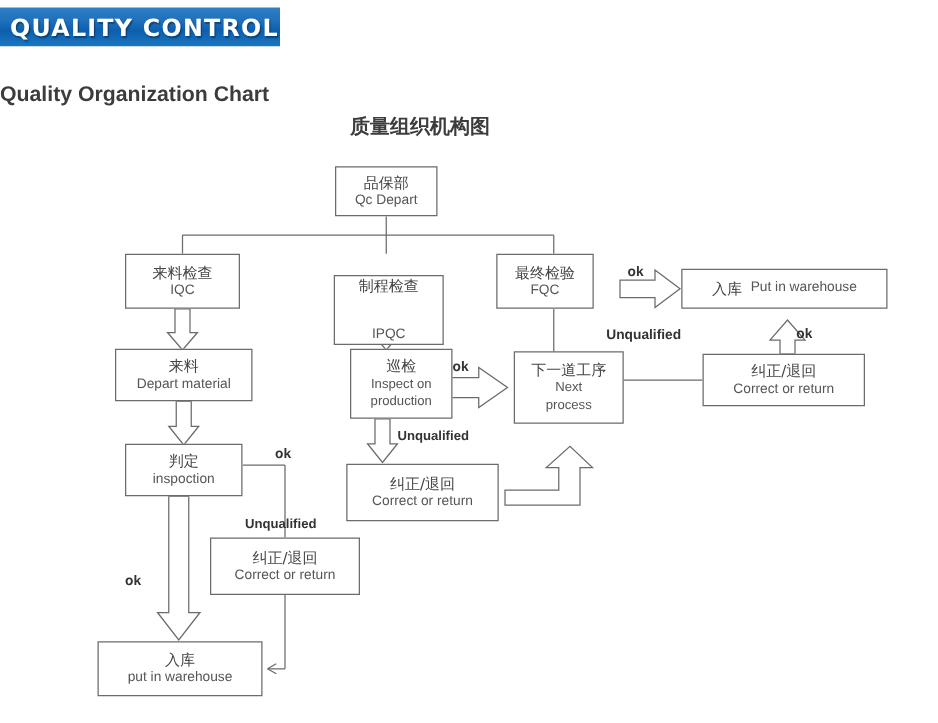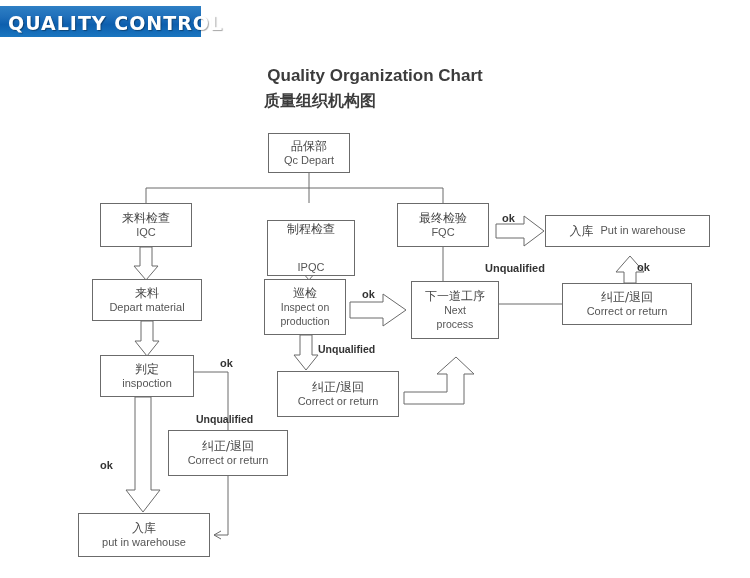--- a/index.html
+++ b/index.html
@@ -17,48 +17,48 @@
   }
 
   
   #banner {
     position: absolute;
     left: 0;
     top: 6px;
     width: 201px;
     height: 31px;
     background: linear-gradient(to bottom, #2e7fc4 0%, #1f6fba 35%, #0d5fae 60%, #1a76c0 100%);
+    padding-left: 23px;
   }
   #banner-text {
     position: absolute;
     left: 8px;
     top: 6px;
     font-size: 19px;
     font-weight: bold;
     color: #ffffff;
     letter-spacing: 1px;
     text-shadow: 1px 1px 1px rgba(0,0,0,0.35);
     white-space: nowrap;
     font-family: "DejaVu Sans", sans-serif;
   }
 
   
   #title-en {
     position: absolute;
     left: 0;
     top: 66px;
     width: 750px;
-    text-align: center;
     font-size: 17px;
     font-weight: bold;
     color: #3c3c3c;
   }
   #title-cn {
     position: absolute;
-    left: 0;
+    left: 16px;
     top: 91px;
     width: 640px;
     text-align: center;
     font-size: 16px;
     font-weight: bold;
     color: #3c3c3c;
     font-family: "DejaVu Sans", sans-serif;
   }
 
   
@@ -183,36 +183,36 @@
   <div class="node" style="left:100px;top:203px;width:92px;height:44px;">
     <span class="n-cn">来料检查</span>
     <span class="n-en">IQC</span>
   </div>
 
   <div class="node" style="left:267px;top:220px;width:88px;height:56px;gap:24px;">
     <span class="n-cn">制程检查</span>
     <span class="n-en">IPQC</span>
   </div>
 
-  <div class="node" style="left:397px;top:203px;width:92px;height:44px;">
+  <div class="node" style="left:397px;top:203px;width:78px;height:44px;">
     <span class="n-cn">最终检验</span>
     <span class="n-en">FQC</span>
   </div>
 
   <div class="node inline" style="left:545px;top:215px;width:165px;height:32px;">
     <span class="n-cn">入库</span>
     <span class="n-en">Put in warehouse</span>
   </div>
 
   <div class="node" style="left:92px;top:279px;width:110px;height:42px;">
     <span class="n-cn">来料</span>
     <span class="n-en">Depart  material</span>
   </div>
 
-  <div class="node" style="left:264px;top:279px;width:82px;height:56px;">
+  <div class="node" style="left:280px;top:279px;width:82px;height:56px;">
     <span class="n-cn">巡检</span>
     <span class="n-en small" style="white-space:normal;text-align:center;max-width:74px;">Inspect on production</span>
   </div>
 
   <div class="node" style="left:411px;top:281px;width:88px;height:58px;">
     <span class="n-cn">下一道工序</span>
     <span class="n-en small" style="white-space:normal;text-align:center;max-width:56px;">Next process</span>
   </div>
 
   <div class="node" style="left:562px;top:283px;width:130px;height:42px;">

